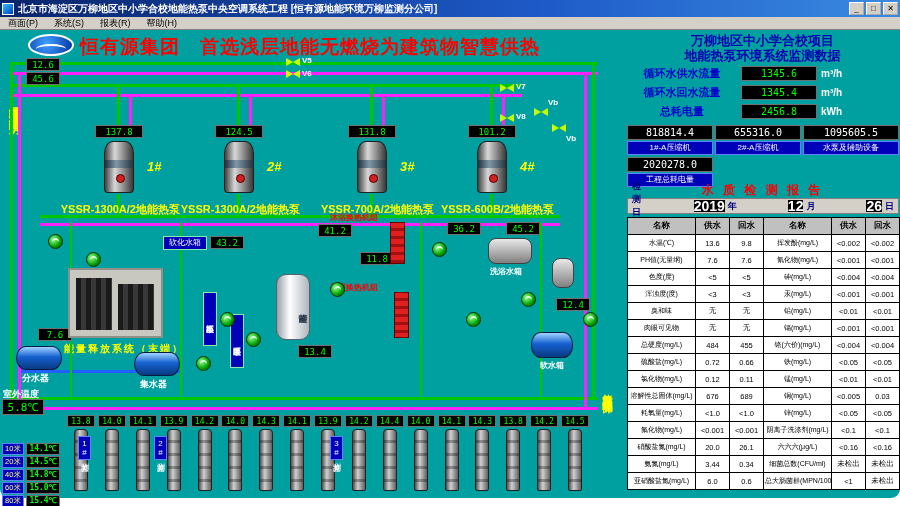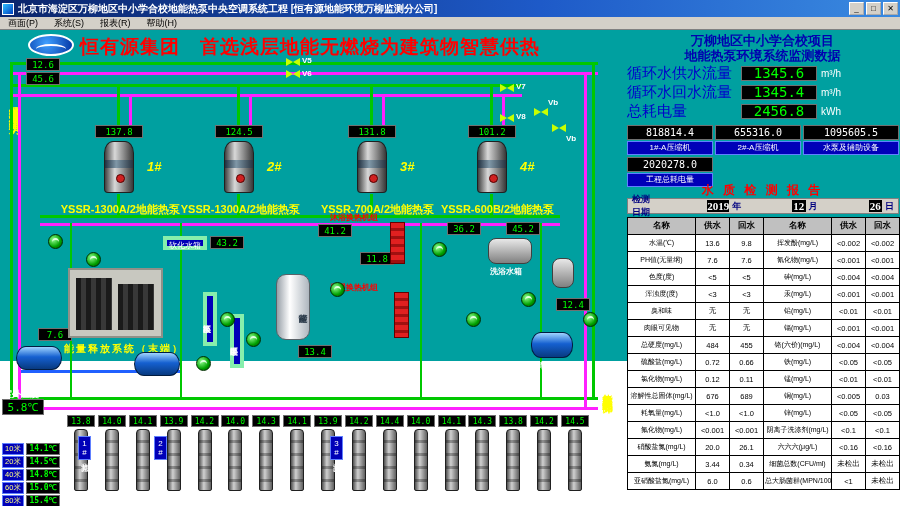--- a/index.html
+++ b/index.html
@@ -1,17 +1,17 @@
 <!DOCTYPE html>
 <html><head>
 <meta charset="utf-8">
 <style>
   * { margin:0; padding:0; box-sizing:border-box; }
   html,body { width:900px; height:506px; overflow:hidden; font-family:"Liberation Sans",sans-serif; }
-  #app { position:relative; width:900px; height:361px; background:#00A0A0; }
+  #app { position:relative; width:900px; height:498px; background:#00A0A0;border-radius:9px; }
 
   
   .titlebar { position:absolute; left:0; top:0; width:900px; height:17px;
     background:linear-gradient(90deg,#0A246A,#1E5AC8 60%,#3A8AE0); color:#fff;
     display:flex; align-items:center; padding:0 2px; font-size:10px; }
   .titlebar .app-icon { width:12px; height:12px; margin-right:4px;
     background:linear-gradient(135deg,#30c0ff,#0040c0); border:1px solid #fff; }
   .titlebar .title-text { flex:1; white-space:nowrap; overflow:hidden; font-weight:bold; }
   .wbtns { display:flex; gap:2px; }
   .wbtn { width:15px; height:13px; background:#D4D0C8; border:1px outset #fff;
@@ -36,21 +36,21 @@
   .side-label { position:absolute; color:#FFFF00; font-weight:bold; letter-spacing:2px; }
 
   .pipe { position:absolute; }
   .pg { background:#00C800; } .pm { background:#FF20FF; } .pb { background:#2060FF; }
 
   .display { position:absolute; background:#000; color:#00FF00;
     font-family:"DejaVu Sans Mono",monospace; font-size:9px; line-height:12px;
     text-align:center; border:1px solid #707070; width:34px; height:13px; }
 
   .bluebox { position:absolute; background:#0000B8; color:#fff; font-size:8px;
-    text-align:center; border:4px solid #86efac; line-height:12px; }
+    text-align:center; border:1px solid #86efac; line-height:12px; }
 
   .redtext { position:absolute; color:#FF0000; font-size:8px; font-weight:bold; }
   .whitetext { position:absolute; color:#fff; font-size:9px; font-weight:bold; }
 
   .valve-icon { position:absolute; display:flex; align-items:center; }
   .valve-icon::before { content:""; width:0; height:0; border-top:4px solid transparent;
     border-bottom:4px solid transparent; border-left:7px solid #C8FF00; }
   .valve-icon::after { content:""; width:0; height:0; border-top:4px solid transparent;
     border-bottom:4px solid transparent; border-right:7px solid #C8FF00; }
   .vlabel { position:absolute; color:#fff; font-size:8px; font-weight:bold; }
@@ -111,39 +111,39 @@
 
   .outdoor-label { position:absolute; left:3px; top:358px; color:#fff; font-size:9px; font-weight:bold; }
   .outdoor-display { position:absolute; left:2px; top:369px; width:42px; height:16px;
     font-size:11px; line-height:15px; }
 
   
   .p-title { position:absolute; width:275px; text-align:center; color:#0000B0;
     font-size:13px; font-weight:bold; white-space:nowrap; }
   .flow-rows { position:absolute; left:2px; top:34px; width:272px; }
   .flow-row { display:flex; align-items:center; gap:4px; height:19px; }
-  .flow-label { width:110px; text-align:left; color:#0000CC; font-size:15px; font-weight:normal; white-space:nowrap; }
-  .flow-row .display { position:static; width:76px; height:15px; font-size:14px; line-height:13px; }
-  .flow-unit { color:#fff; font-size:10px; font-weight:normal; }
+  .flow-label { width:110px; text-align:center; color:#0000CC; font-size:11px; font-weight:bold; white-space:nowrap; }
+  .flow-row .display { position:static; width:76px; height:15px; font-size:10px; line-height:13px; }
+  .flow-unit { color:#fff; font-size:10px; font-weight:bold; }
 
   .counters { position:absolute; left:2px; top:95px; width:272px; display:grid;
     grid-template-columns:86px 86px 96px; column-gap:2px; row-gap:2px; }
   .counter { display:flex; flex-direction:column; gap:1px; }
   .counter-value { background:#000; color:#fff; font-family:"DejaVu Sans Mono",monospace;
     font-size:10px; line-height:13px; text-align:center; border:1px solid #707070; }
   .counter-label { background:#0000B8; color:#fff; font-size:8px; line-height:12px;
     text-align:center; border:1px solid #6080FF; white-space:nowrap; }
 
   .report-title { position:absolute; top:152px; width:275px; text-align:center;
     color:#FF0000; font-size:12px; font-weight:bold; letter-spacing:3px; }
   .date-row { position:absolute; left:2px; top:168px; width:272px; height:16px;
     background:#D4D0C8; border:1px solid #808080; display:flex; align-items:center;
     gap:3px; padding:0 4px; font-size:9px; color:#000080; font-weight:bold; }
-  .date-box { background:#000; color:#fff; font-family:Liberation Serif, serif;
-    font-size:11px; line-height:12px; text-align:center;margin-left:48px; }
+  .date-box { background:#000; color:#fff; font-family:Liberation Sans, sans-serif;
+    font-size:14px; line-height:12px; text-align:center;margin-left:48px; }
   .yr { width:32px; } .mo,.dy { width:20px; }
 
   table.wq { position:absolute; left:2px; top:187px; width:272px; border-collapse:collapse;
     background:#fff; table-layout:fixed; }
   table.wq th, table.wq td { border:1px solid #000; font-size:7.5px; height:17px;
     text-align:center; overflow:hidden; white-space:nowrap; padding:0 1px; color:#000; }
   table.wq th { background:#C0C0C0; font-size:8.5px; }
   table.wq td.n { font-size:7px; }
   col.cn { width:68px; } col.cv { width:34px; }
 </style>

